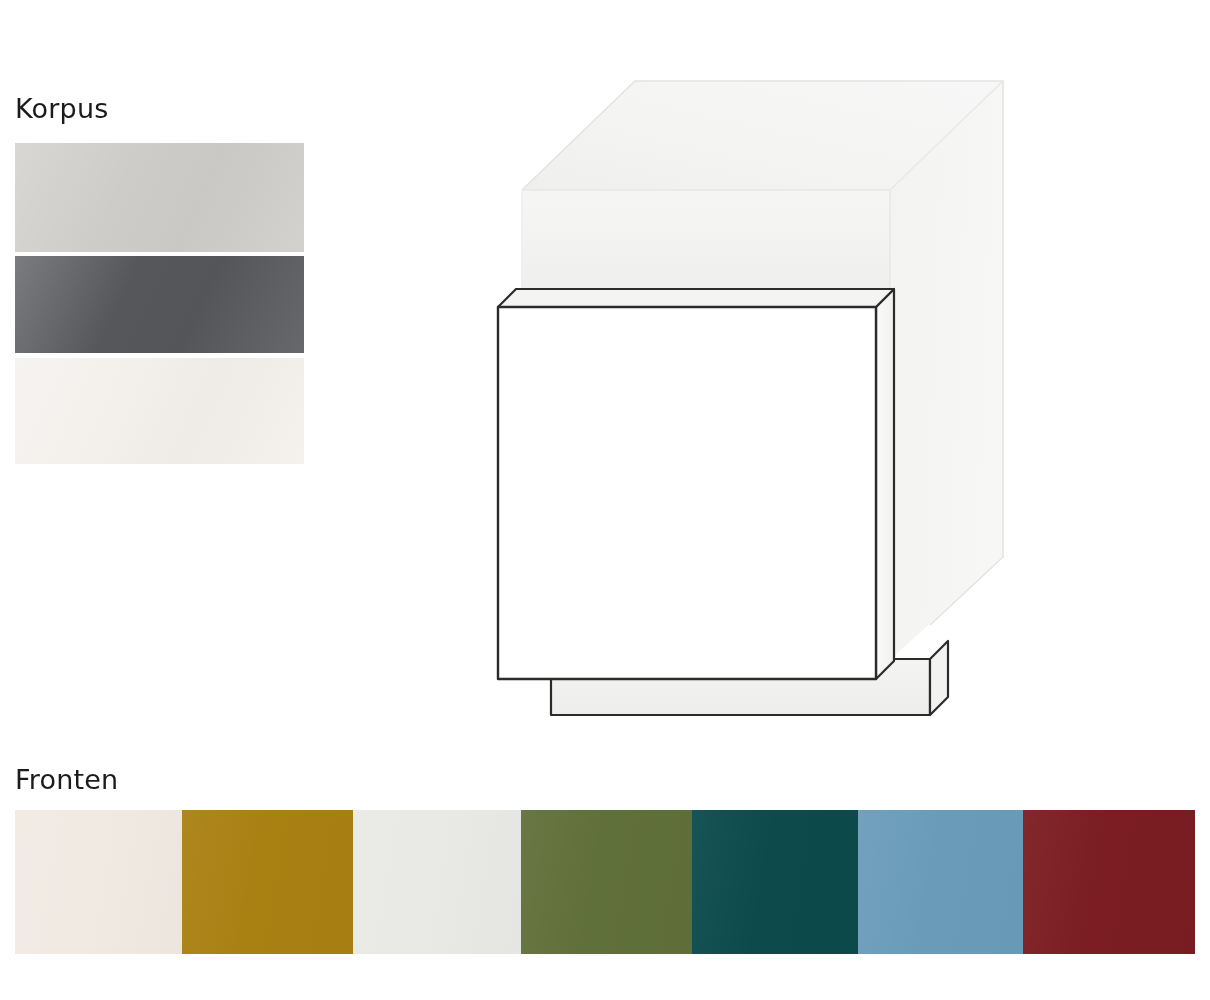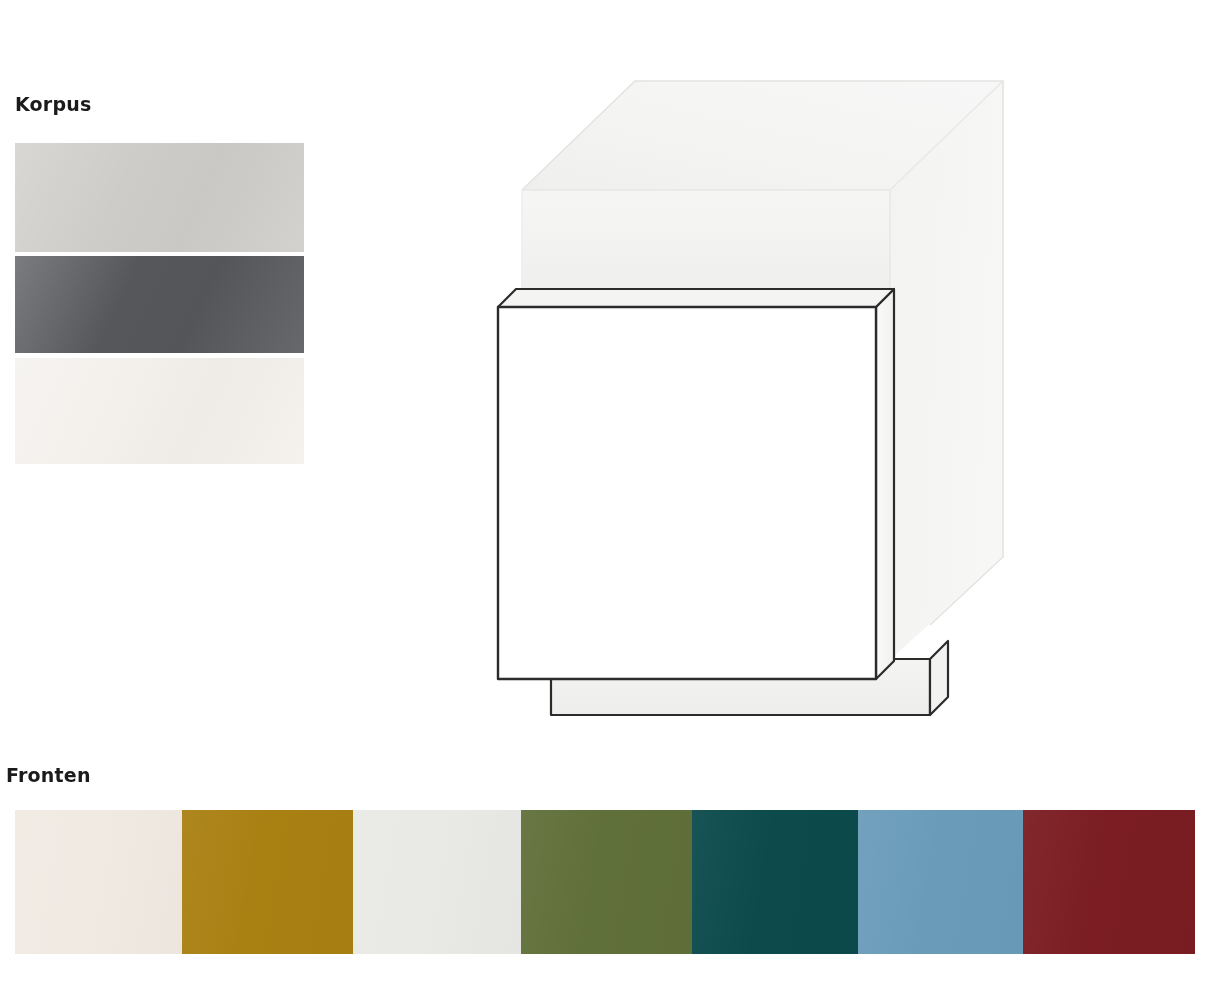--- a/index.html
+++ b/index.html
@@ -11,29 +11,29 @@
     width: 1210px;
     height: 1000px;
     position: relative;
     overflow: hidden;
     font-family: "DejaVu Sans", "Liberation Sans", sans-serif;
   }
 
   
   .section-heading {
     position: absolute;
-    font-size: 19px;
-    font-weight: 700;
+    font-size: 27px;
+    font-weight: 400;
     color: #1b1b1b;
     letter-spacing: 0.2px;
     line-height: 1;
     white-space: nowrap;
   }
   #korpus-heading { left: 15px; top: 95px; }
-  #fronten-heading { left: 6px; top: 766px; }
+  #fronten-heading { left: 15px; top: 766px; }
 
   
   #korpus-swatches {
     position: absolute;
     left: 15px;
     top: 143px;
     width: 289px;
     height: 321px;
   }
   .korpus-swatch {

